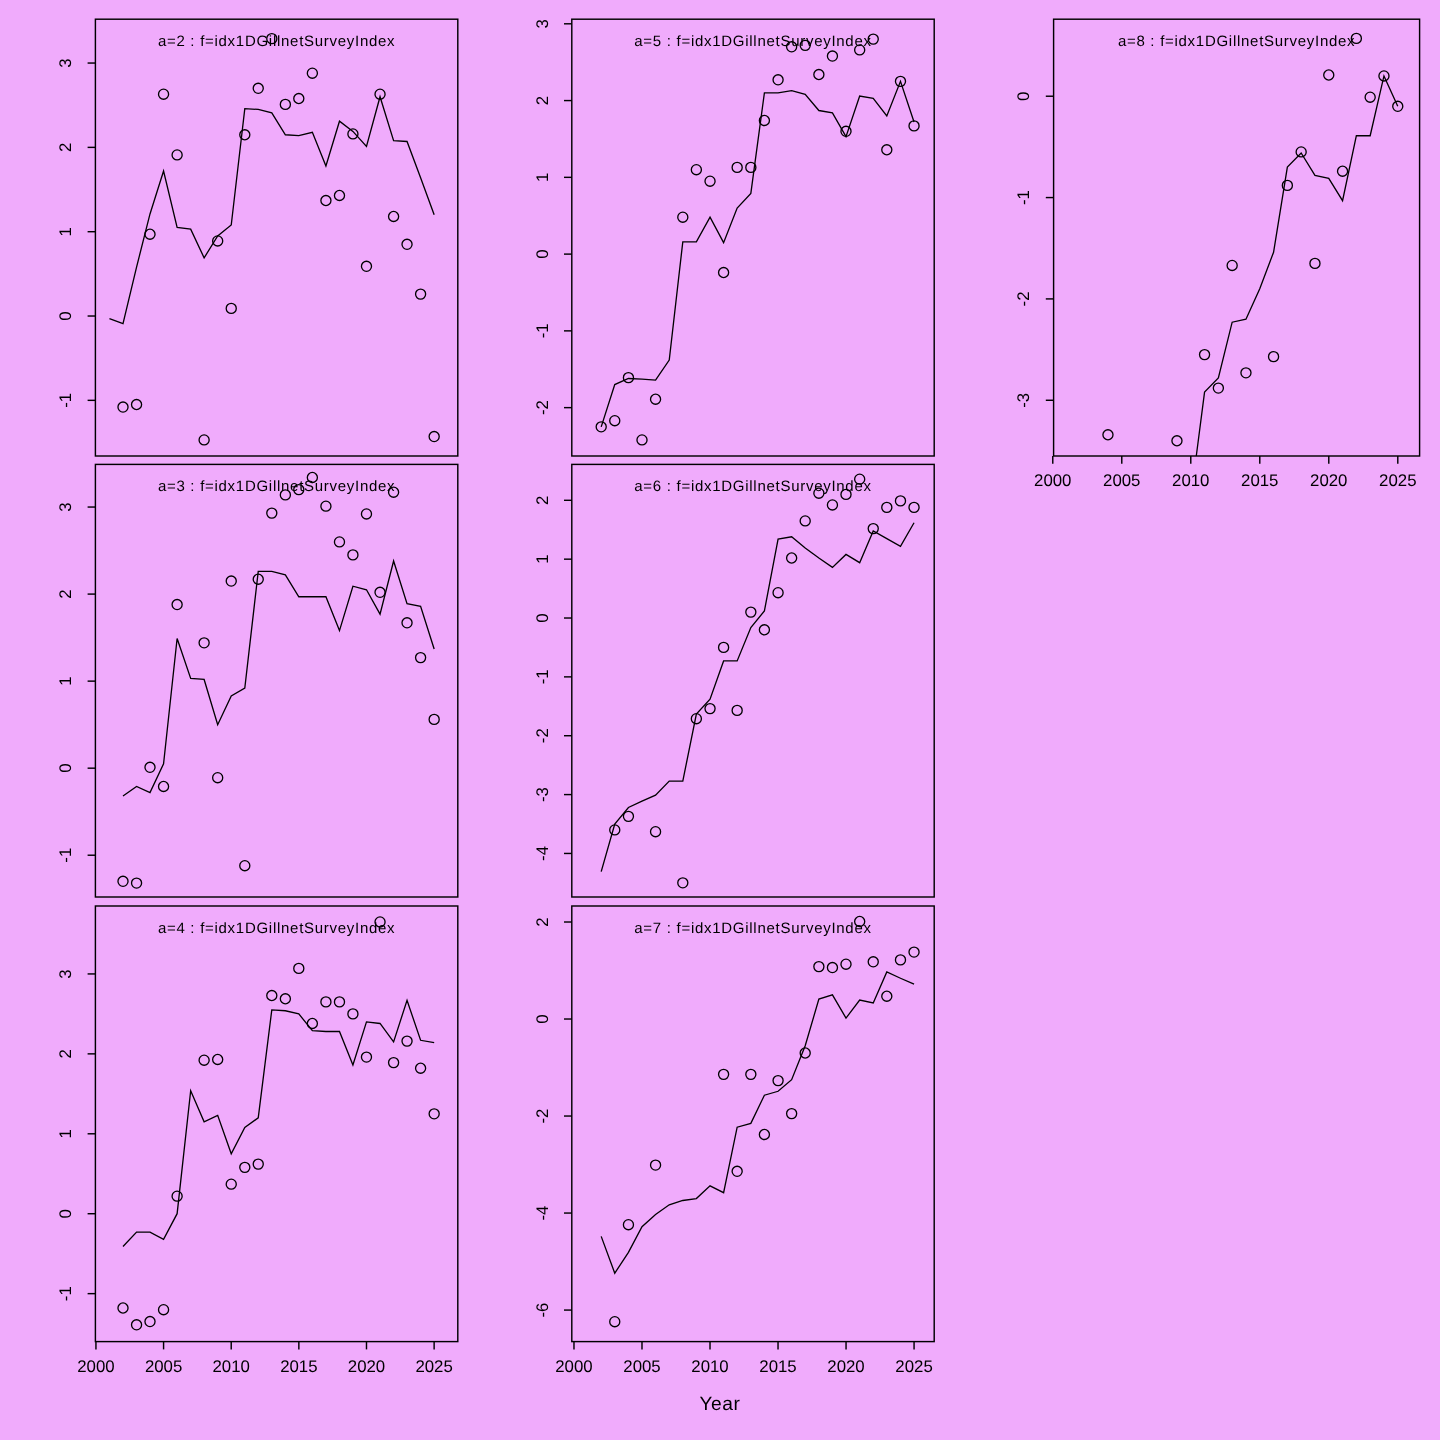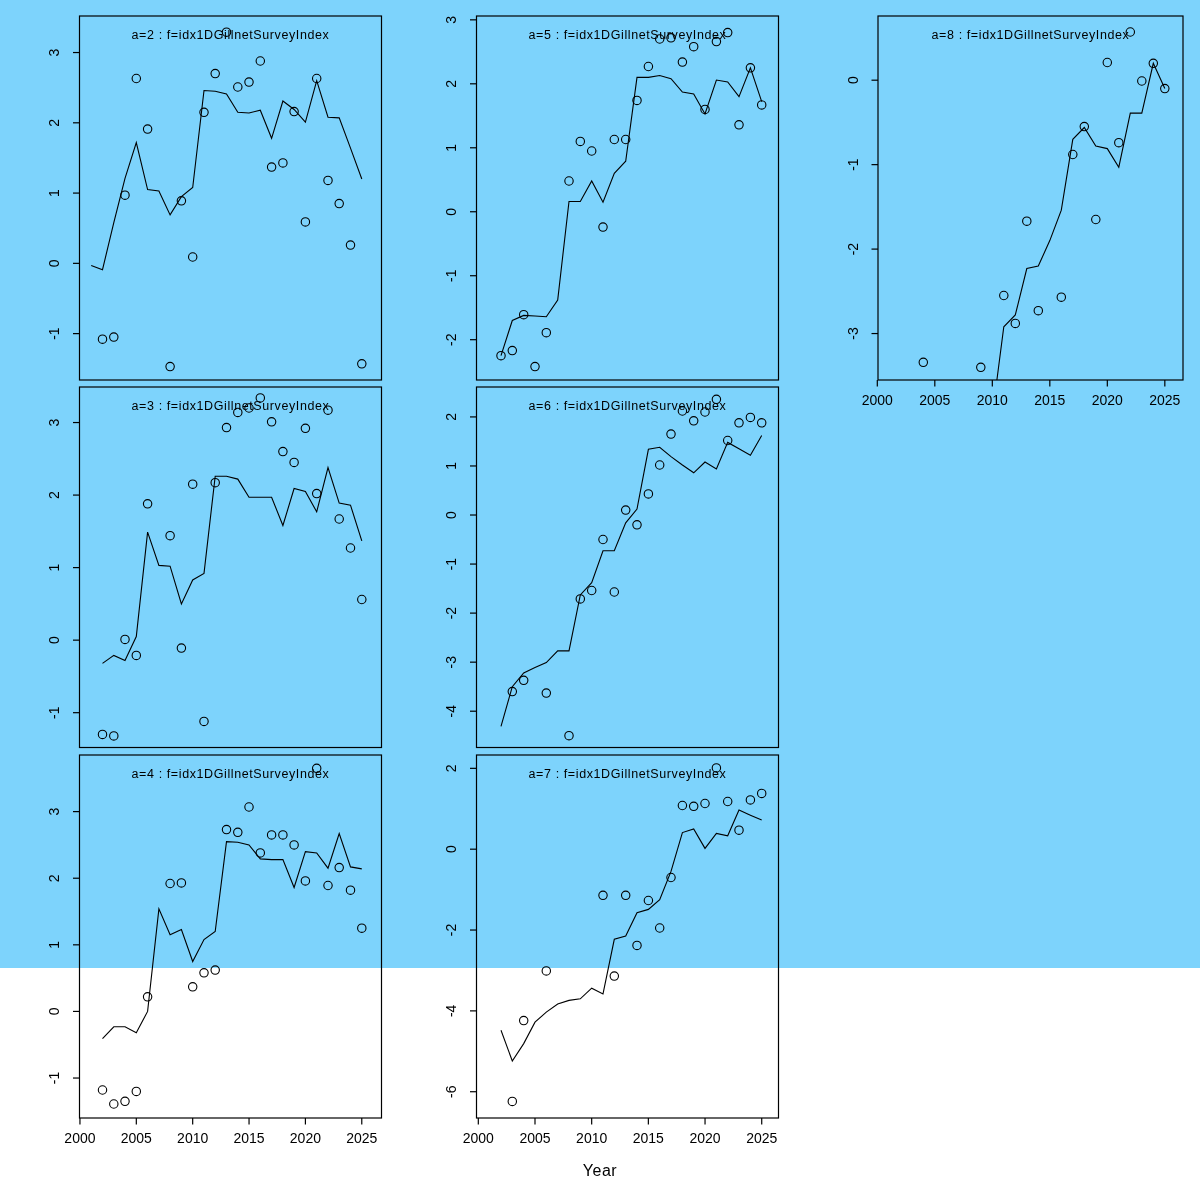--- a/index.html
+++ b/index.html
@@ -1,17 +1,17 @@
 <!DOCTYPE html>
 <html><head>
 <meta charset="utf-8">
 <style>
   html,body{margin:0;padding:0;background:#ffffff;}
   body{width:1200px;height:1200px;position:relative;font-family:"Liberation Sans",sans-serif;}
-  #figure{position:absolute;left:0;top:0;width:1200px;height:968px;background:#7dd3fc;}
+  #figure{position:absolute;left:0;top:0;width:1200px;height:1200px;background:#f0abfc;}
   svg text{font-family:"Liberation Sans",sans-serif;fill:#000000;}
   .year-label{position:absolute;left:0;top:1162px;width:1200px;text-align:center;
               font-size:16px;color:#000000;letter-spacing:0.5px;}
 </style>
 </head>
 <body>
 
 <div id="figure">
   <svg id="chart-svg" width="1200" height="1200" viewBox="0 0 1200 1200">
       <g>

